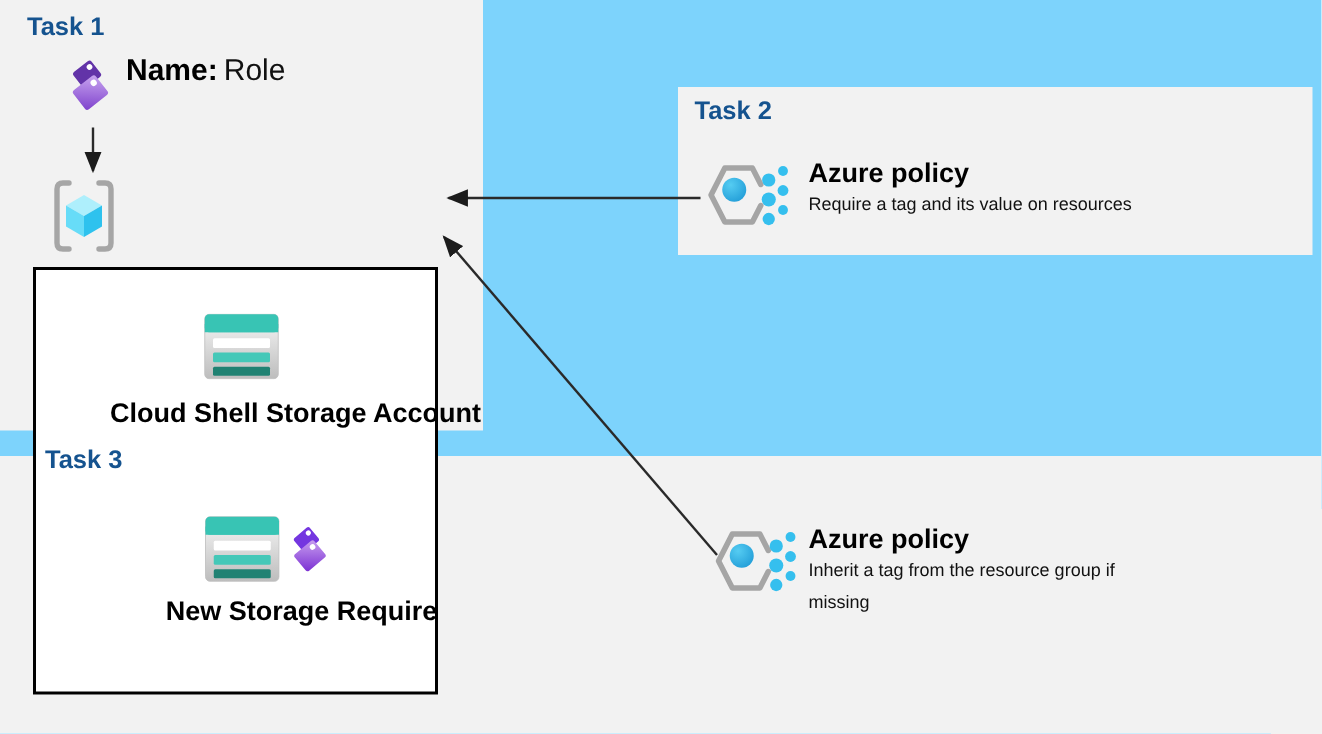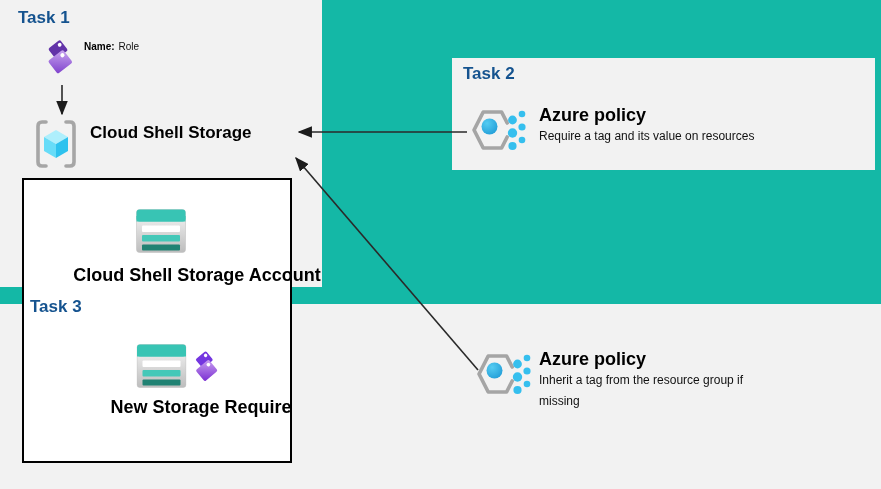--- a/index.html
+++ b/index.html
@@ -1,26 +1,26 @@
 <!DOCTYPE html>
 <html style="--panel-bg: #f2f2f2; --task-label: #15538f; --box-border: #000000; --arrow: #222222; --teal-top: #38c4b4; --teal-mid: #44c8b8; --teal-dark: #208273; --purple-front: #8348d2; --purple-back: #6233a8; --policy-blue: #29b0e6; --policy-dot: #35bfee; --bracket-gray: #a6a6a6; --cube-cyan: #2ec2ee;"><head>
 <meta charset="utf-8">
 <style>
   html,body{margin:0;padding:0;background:#fff;}
   #canvas{
-    position:relative;width:881px;height:489px;background:#14b8a6;overflow:hidden;
+    position:relative;width:881px;height:489px;background:#7dd3fc;overflow:hidden;
     font-family:"Liberation Sans",sans-serif;color:#111;
   }
   .abs{position:absolute;}
   .panel{background:var(--panel-bg,#f2f2f2);}
   .task-label{color:var(--task-label,#15538f);font-weight:bold;font-size:17px;line-height:20px;}
   .bold-title{font-weight:bold;font-size:18px;line-height:22px;color:#000;}
   .subtitle{font-size:12px;line-height:21px;color:#111;white-space:pre-line;}
   .nowrap{white-space:nowrap;}
-  .nv{font-size:10px;line-height:22px;color:#111;}
+  .nv{font-size:20px;line-height:22px;color:#111;}
   .nv b{color:#000;}
   .nv .val{margin-left:4px;}
   .rg-text{font-weight:bold;font-size:17px;line-height:21px;color:#000;}
   .center{text-align:center;padding-left:40px;}
   .white-box{background:#fff;border:2px solid var(--box-border,#000);box-sizing:border-box;}
   svg.icon{display:block;}
   #arrow-layer{position:absolute;left:0;top:0;pointer-events:none;}
 </style>
 </head>
 <body>
@@ -108,21 +108,20 @@
 
   <div class="abs nv" style="left:84px;top:36px">
     <div><b>Name:</b><span class="val">Role</span></div>
   </div>
 
   <svg class="abs icon" style="left:34px;top:119px" width="44" height="50" viewBox="0 0 44 50">
       <use href="#sym-rg"></use>
     </svg>
 
   <div class="abs rg-text" style="left:90px;top:122px">
-    <div>Cloud Shell Storage</div>
   </div>
 
   <svg class="abs icon" style="left:136px;top:209px" width="50" height="44" viewBox="0 0 50 44">
       <use href="#sym-storage"></use>
     </svg>
   <div class="abs bold-title center" style="left:24px;top:264px;width:266px">Cloud Shell Storage Account</div>
 
   <div class="abs task-label" style="left:30px;top:297px">Task 3</div>
   <svg class="abs icon" style="left:136px;top:344px" width="51" height="44" viewBox="0 0 50 44">
       <use href="#sym-storage"></use>

